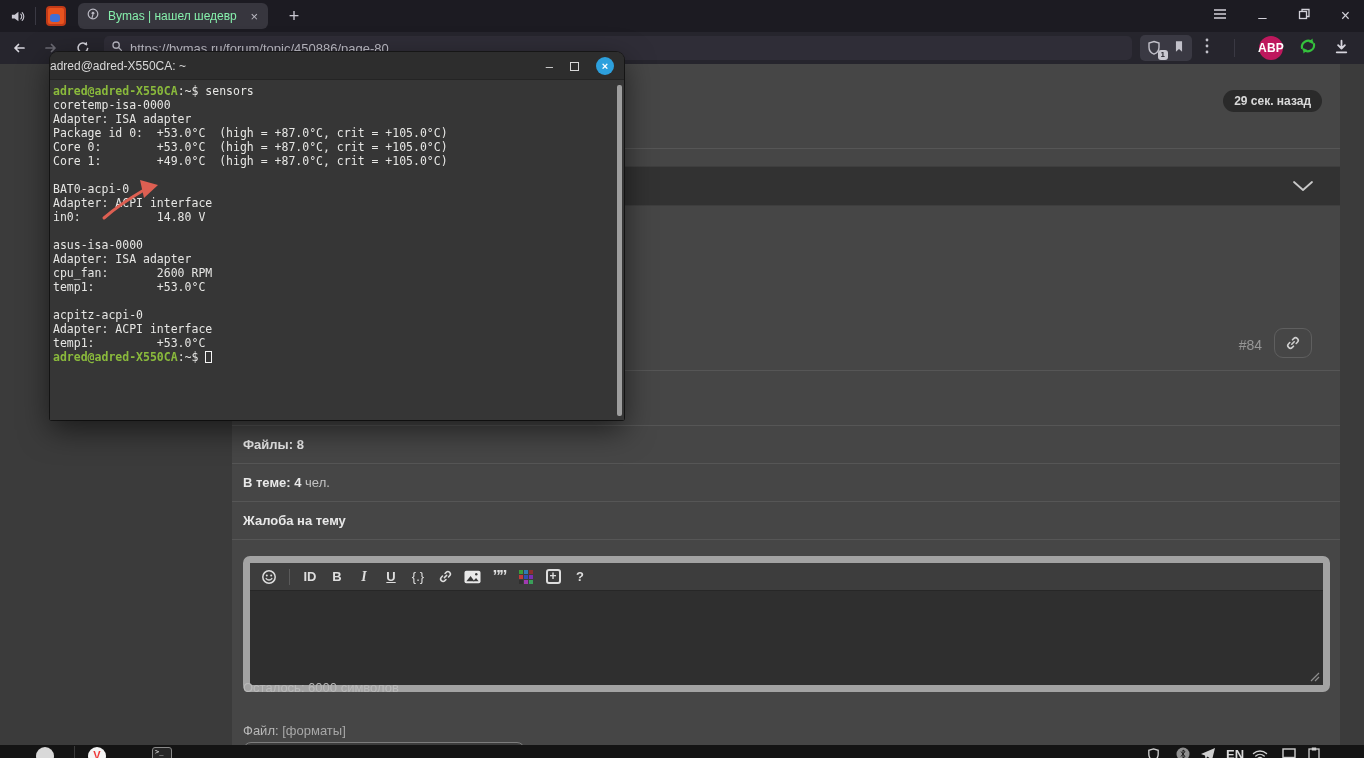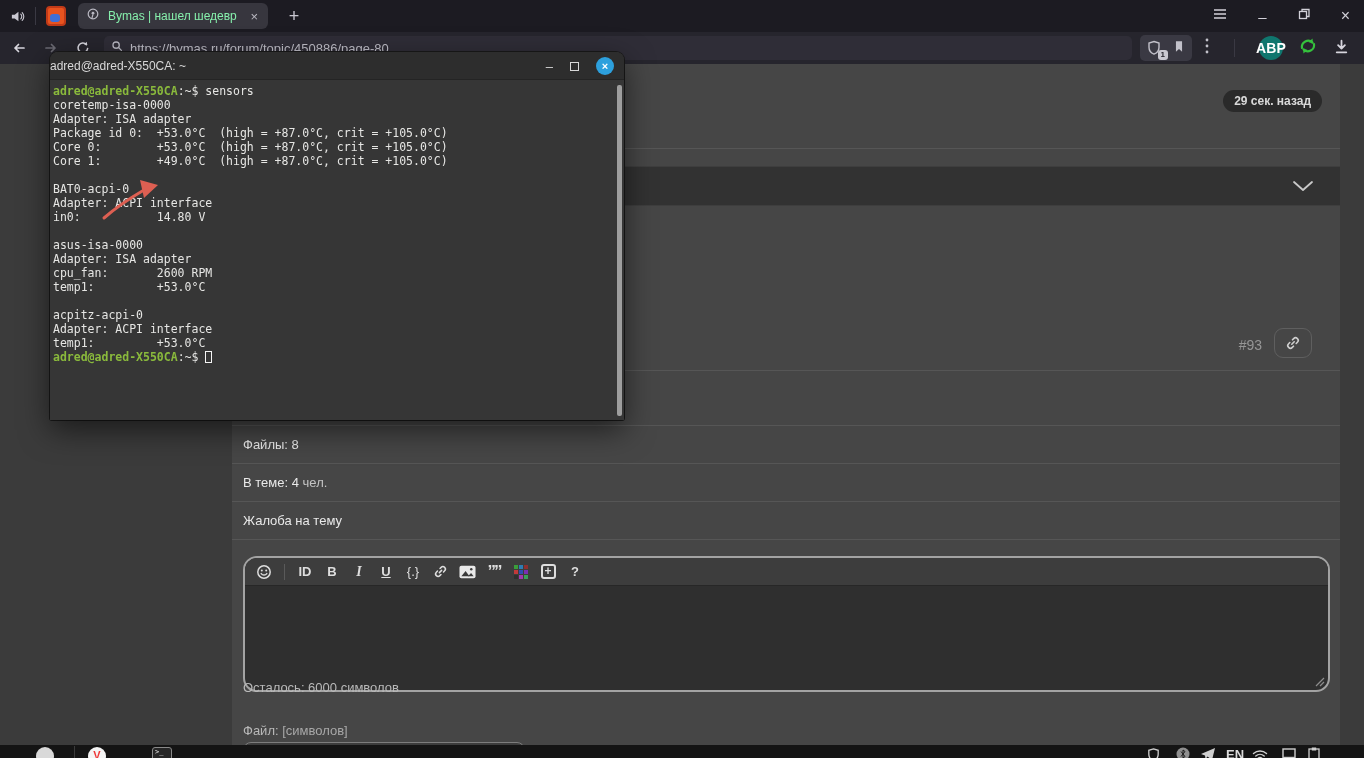--- a/index.html
+++ b/index.html
@@ -21,38 +21,38 @@
   .winctl .wclose { font-size:16px; }
 
   .navbar { position:absolute; top:32px; left:0; width:1364px; height:32px; background:#26252d; display:flex; align-items:center; }
   .navbtn { width:26px; height:26px; display:flex; align-items:center; justify-content:center; margin-left:6px; }
   .urlbar { flex:1; height:24px; margin-left:8px; background:#2f2d37; border-radius:5px; display:flex; align-items:center; padding:0 6px; overflow:hidden; }
   .url-text { font-size:13px; color:#bfbec7; white-space:nowrap; margin-left:6px; }
   .pageactions { display:flex; align-items:center; background:#3a3943; border-radius:5px; height:26px; padding:0 6px; gap:10px; margin-left:8px; }
   .shield-wrap { position:relative; display:flex; }
   .shield-badge { position:absolute; right:-6px; bottom:-4px; background:#c9c8d0; color:#26252d; font-size:8px; font-weight:bold; border-radius:3px; padding:0 3px; line-height:10px; }
   .navright { display:flex; align-items:center; gap:14px; margin:0 14px 0 12px; }
-  .abp { width:24px; height:24px; border-radius:50%; background:#0f766e; color:#fff; font-size:14px; font-weight:bold; display:flex; align-items:center; justify-content:center; letter-spacing:.2px; }
+  .abp { width:24px; height:24px; border-radius:50%; background:#be185d; color:#fff; font-size:12px; font-weight:bold; display:flex; align-items:center; justify-content:center; letter-spacing:.2px; }
 
   
   .page { position:absolute; top:64px; left:0; width:1348px; height:681px; background:#3b3b3b; overflow:hidden; }
   .content { position:absolute; left:232px; top:0; width:1108px; height:681px; background:#464646; }
 
   .badge-pill { position:absolute; right:18px; top:26px; background:#2a2a2a; color:#d9d9d9; font-size:12px; font-weight:bold; border-radius:12px; padding:4px 11px; }
   .hrule { position:absolute; left:0; width:1108px; height:0; border-top:1px solid #565656; }
   .spoiler { position:absolute; left:0; top:102px; width:1108px; height:40px; background:#323232; border-top:1px solid #3e3e3e; border-bottom:1px solid #3e3e3e; display:flex; align-items:center; }
   .spoiler svg { margin-left:auto; margin-right:26px; }
   .postnum { position:absolute; right:78px; top:273px; color:#969696; font-size:14px; }
   .linkbtn { position:absolute; right:28px; top:264px; width:38px; height:30px; border:1px solid #5f5f5f; border-radius:9px; display:flex; align-items:center; justify-content:center; }
 
   .inforow { position:absolute; left:0; width:1108px; height:38px; border-bottom:1px solid #565656; display:flex; align-items:center; padding-left:11px; font-size:13px; color:#e9e9e9; }
-  .inforow b { font-weight:normal; }
+  .inforow b { font-weight:bold; }
   .inforow .muted { color:#c3c3c3; font-weight:normal; white-space:pre; }
 
-  .editor { position:absolute; left:11px; top:492px; width:1087px; height:136px; border:2px solid #a3a3a3; border-radius:14px; background:#2f2f2f; overflow:hidden; }
+  .editor { position:absolute; left:11px; top:492px; width:1087px; height:136px; border:7px solid #a3a3a3; border-radius:7px; background:#2f2f2f; overflow:hidden; }
   .ed-toolbar { height:28px; background:#3d3d3d; border-bottom:1px solid #272727; display:flex; align-items:center; padding-left:8px; gap:5px; }
   .ed-btn { min-width:22px; height:22px; display:flex; align-items:center; justify-content:center; color:#dedede; font-size:13px; font-weight:bold; }
   .ed-btn.it { font-style:italic; font-family:"Liberation Serif",serif; font-size:14px; }
   .ed-btn.un { text-decoration:underline; }
   .ed-div { width:1px; height:16px; background:#5a5a5a; margin:0 4px; }
   .palette { width:14px; height:14px; display:grid; grid-template-columns:repeat(3,1fr); grid-template-rows:repeat(3,1fr); gap:1px; }
   .palette span { width:100%; height:100%; }
   .plus-sq { width:15px; height:15px; border:2px solid #dedede; border-radius:3px; color:#dedede; font-size:12px; font-weight:bold; line-height:11px; text-align:center; }
   .ed-text { padding:9px 12px; font-size:13px; color:#dcdcdc; }
   .resize { position:absolute; right:3px; bottom:3px; width:10px; height:10px; }
@@ -198,21 +198,21 @@
 
       <span class="badge-pill">29 сек. назад</span>
       <div class="hrule" style="top:84px"></div>
 
       <div class="spoiler">
         <svg width="22" height="12" viewBox="0 0 22 12">
             <path d="M2 2l9 8 9-8" fill="none" stroke="#c9c9c9" stroke-width="1.8" stroke-linecap="round" stroke-linejoin="round"></path>
           </svg>
       </div>
 
-      <span class="postnum">#93</span>
+      <span class="postnum">#84</span>
       <div class="linkbtn">
         <svg width="16" height="16" viewBox="0 0 16 16">
             <g fill="none" stroke="#cfcfcf" stroke-width="1.6" stroke-linecap="round">
               <path d="M6.8 9.2 9.2 6.8"></path>
               <path d="M7.5 4.8l1.2-1.2a2.6 2.6 0 0 1 3.7 3.7L11.2 8.5"></path>
               <path d="M8.5 11.2l-1.2 1.2a2.6 2.6 0 0 1-3.7-3.7L4.8 7.5"></path>
             </g>
           </svg>
       </div>
 
@@ -280,21 +280,21 @@
               <span class="plus-sq">+</span>
             </span>
           <span class="ed-btn">?</span>
         </div>
         <svg class="resize" width="10" height="10" viewBox="0 0 10 10">
             <path d="M9 1 1 9M9 5 5 9" stroke="#8d8d8d" stroke-width="1.2"></path>
           </svg>
       </div>
 
       <div class="ed-meta" style="top:616px">Осталось: 6000 символов</div>
-      <div class="ed-meta" style="top:659px"><span>Файл: </span><span style="color:#a8a8a8">[символов]</span></div>
+      <div class="ed-meta" style="top:659px"><span>Файл: </span><span style="color:#a8a8a8">[форматы]</span></div>
       <div class="filebtn"></div>
     </div>
 
   </div>
 
   <div class="terminal">
     <div class="term-title">
       <span>adred@adred-X550CA: ~</span>
       <span class="term-btns">
         <span class="t-min">–</span>

